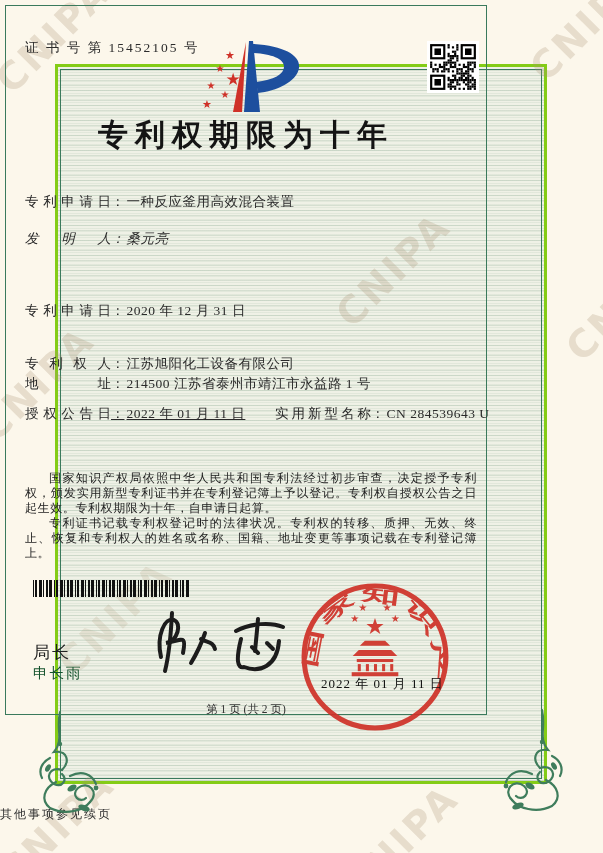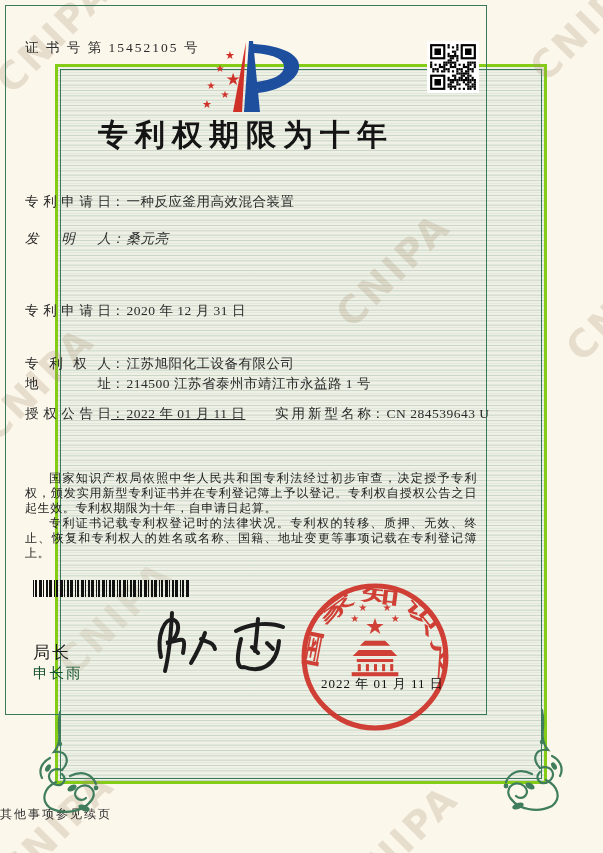--- a/index.html
+++ b/index.html
@@ -377,20 +377,21 @@
         <rect x="66" y="82" width="3" height="7"></rect>
         <rect x="74" y="82" width="3" height="7"></rect>
         <rect x="82" y="82" width="3" height="7"></rect>
         <rect x="90" y="82" width="3" height="7"></rect>
         <rect x="52" y="90" width="46" height="4"></rect>
       </g>
     </svg>
 
     <div class="seal-date">2022 年 01 月 11 日</div>
 
+    <div class="page-indicator">第 1 页 (共 2 页)</div>
   </div>
 
   <svg class="ornament orn-left" viewBox="0 0 96 108">
     <g fill="none" stroke="#3f7d5c" stroke-width="2.2" stroke-linecap="round">
       <path d="M34,2 C30,20 38,30 28,42 C42,40 44,52 36,60"></path>
       <path d="M36,60 c-12,-4 -18,8 -8,14 c8,4 14,-4 8,-10"></path>
       <path d="M30,72 C18,78 14,90 24,98 C40,106 58,100 64,92"></path>
       <path d="M64,92 c10,-10 -2,-22 -12,-14 c-8,7 2,16 8,10"></path>
       <path d="M44,66 C56,60 66,64 70,74"></path>
       <path d="M24,48 C16,52 12,60 16,68"></path>

